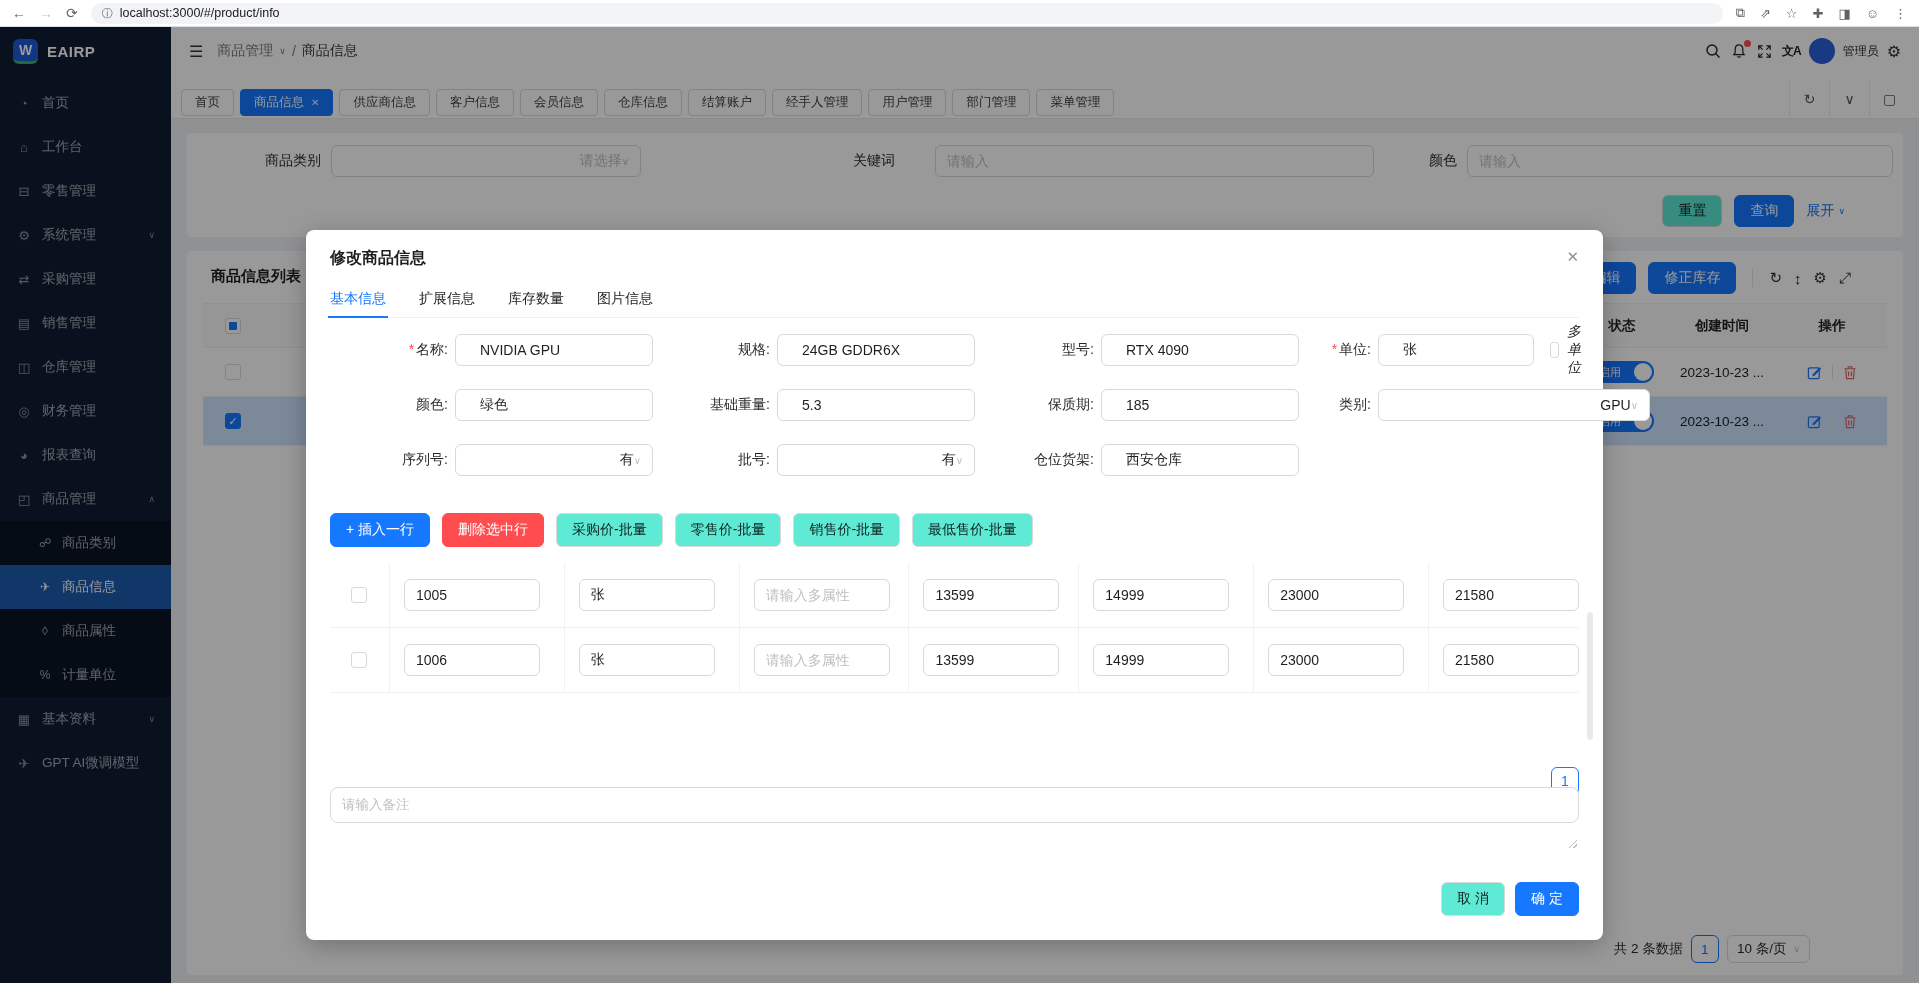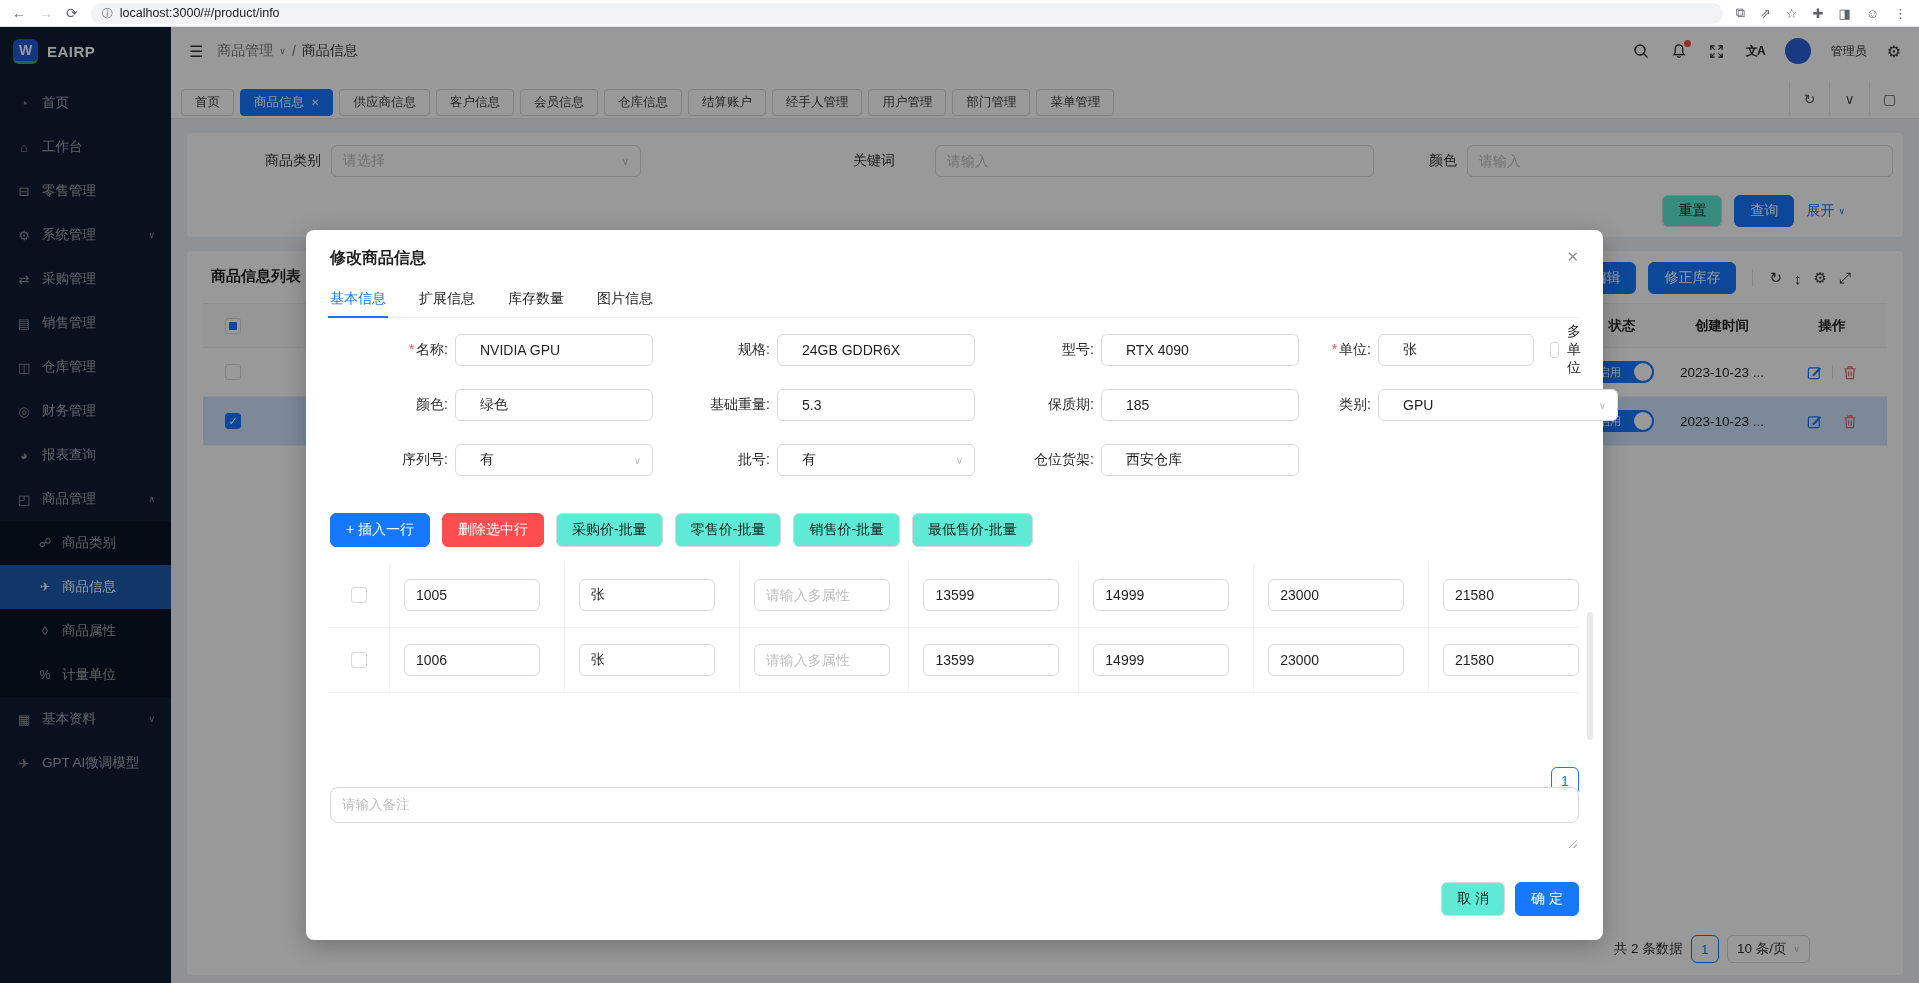--- a/index.html
+++ b/index.html
@@ -31,21 +31,21 @@
   .s-item .mi { width:14px; text-align:center; font-size:12px; }
   .s-item.active { background:#1d5cb0; color:#fff; }
 
   
   .main { position:absolute; left:171px; top:0; right:0; bottom:0; }
   .app-header { position:absolute; left:0; right:0; top:0; height:48px; background:#fff; display:flex; align-items:center; gap:14px; padding:0 18px; }
   .fold-ic { font-size:16px; color:#333; cursor:pointer; }
   .crumb { display:flex; align-items:center; gap:6px; color:rgba(0,0,0,.55); }
   .crumb .cur { color:rgba(0,0,0,.8); }
   .crumb .car { font-size:9px; }
-  .header-right { margin-left:auto; display:flex; align-items:center; gap:20px;justify-content:space-between; }
+  .header-right { margin-left:auto; display:flex; align-items:center; gap:8px;justify-content:space-between; }
   .h-ic { width:18px; height:18px; display:flex; align-items:center; justify-content:center; cursor:pointer; position:relative; color:#222; }
   .h-ic svg { display:block; }
   .bell-dot { position:absolute; top:-2px; right:-3px; width:7px; height:7px; border-radius:50%; background:#ff4d4f; }
   .trans-ic { font-size:12px; font-weight:600; color:#222; letter-spacing:-1px; }
   .avatar { width:26px; height:26px; border-radius:50%; background:#2b5fd9; cursor:pointer; }
   .uname { font-size:12px; color:rgba(0,0,0,.85); }
   .gear-h { font-size:16px; color:#333; }
 
   
   .tabstrip { position:absolute; left:0; right:0; top:48px; height:44px; background:#fff; display:flex; align-items:flex-end; padding:0 10px 2px 10px; border-bottom:1px solid #e8e8e8; }
@@ -55,21 +55,21 @@
   .tab-ctrls { margin-left:auto; display:flex; align-items:center; height:34px; }
   .tab-ctrl { width:40px; height:34px; display:flex; align-items:center; justify-content:center; border-left:1px solid #ececec; color:#555; font-size:14px; cursor:pointer; }
 
   
   .page { position:absolute; left:0; right:0; top:92px; bottom:0; }
   .filter-card { position:absolute; left:16px; right:16px; top:14px; height:104px; background:#fff; border-radius:4px; }
   .f-field { position:absolute; top:12px; height:32px; display:flex; align-items:center; gap:10px; }
   .f-label { color:rgba(0,0,0,.85); white-space:nowrap; }
   .ctrl { height:32px; border:1px solid #d9d9d9; border-radius:6px; background:#fff; font-size:14px; padding:0 11px; color:rgba(0,0,0,.88); font-family:inherit; }
   .ctrl::placeholder { color:#bfbfbf; }
-  .sel { display:flex; align-items:center; justify-content:space-between; cursor:pointer; }
+  .sel { display:flex; align-items:center; justify-content:flex-end; cursor:pointer; }
   .sel .ph { color:#bfbfbf; }
   .sel .car { color:#bfbfbf; font-size:10px; }
   .filter-btns { position:absolute; top:62px; height:32px; right:245px; display:flex; align-items:center; gap:12px; }
   .btn { height:32px; padding:0 15px; border-radius:6px; border:1px solid #d9d9d9; background:#5eead4; font-size:14px; color:rgba(0,0,0,.85); display:inline-flex; align-items:center; justify-content:center; cursor:pointer; white-space:nowrap; font-family:inherit; }
   .btn.primary { background:#1677ff; border-color:#1677ff; color:#fff; }
   .btn.danger { background:#ff4d4f; border-color:#ff4d4f; color:#fff; }
   .link-btn { color:#1677ff; display:inline-flex; align-items:center; gap:4px; cursor:pointer; font-size:14px; }
   .link-btn .car { font-size:9px; }
 
   .content-card { position:absolute; left:16px; right:16px; top:132px; bottom:8px; background:#fff; border-radius:4px; }
@@ -112,22 +112,22 @@
   .mo-tab.active::after { content:""; position:absolute; left:-2px; right:-2px; bottom:-1px; height:2px; background:#1677ff; }
 
   .mo-form { position:absolute; left:24px; right:24px; top:104px; }
   .fr { position:relative; height:32px; margin-bottom:23px; }
   .fld { position:absolute; top:0; height:32px; display:flex; align-items:center; }
   .fld1 { left:0; }   .fld2 { left:324px; } .fld3 { left:648px; } .fld4 { left:925px; }
   .flab { display:inline-block; text-align:right; color:rgba(0,0,0,.85); white-space:nowrap; }
   .fld1 .flab { width:118px; } .fld2 .flab { width:116px; } .fld3 .flab { width:116px; } .fld4 .flab { width:116px; }
   .req { color:#ff4d4f; margin-right:2px; }
   .fin { margin-left:7px;padding-left:24px; }
-  .w198 { width:198px; } .w156 { width:156px; } .w240 { width:240px; }
-  .multi { position:absolute; left:1220px; top:0; height:32px; display:flex; align-items:center; gap:8px; cursor:pointer; }
+  .w198 { width:198px; } .w156 { width:156px; } .w240 { width:272px; }
+  .multi { position:absolute; left:1220px; top:0; height:32px; display:flex; align-items:center; gap:8px; cursor:pointer;font-style:italic; }
 
   .mo-actions { position:absolute; left:24px; top:283px; display:flex; gap:12px; }
   .mo-actions .btn { height:34px; }
 
   .mo-table { position:absolute; left:24px; right:24px; top:333px; }
   .mt-head { display:flex; height:47px; align-items:center; background:#fafafa; border-top:1px solid #f0f0f0; border-bottom:1px solid #f0f0f0; font-weight:600; }
   .mt-row { display:flex; height:65px; align-items:center; border-bottom:1px solid #f0f0f0; }
   .mtc { height:100%; display:flex; align-items:center; border-right:1px solid #f2f2f2; padding-left:14px; }
   .mtc:last-child { border-right:none; }
   .mtc-check { width:60px; justify-content:center; padding-left:0; }

